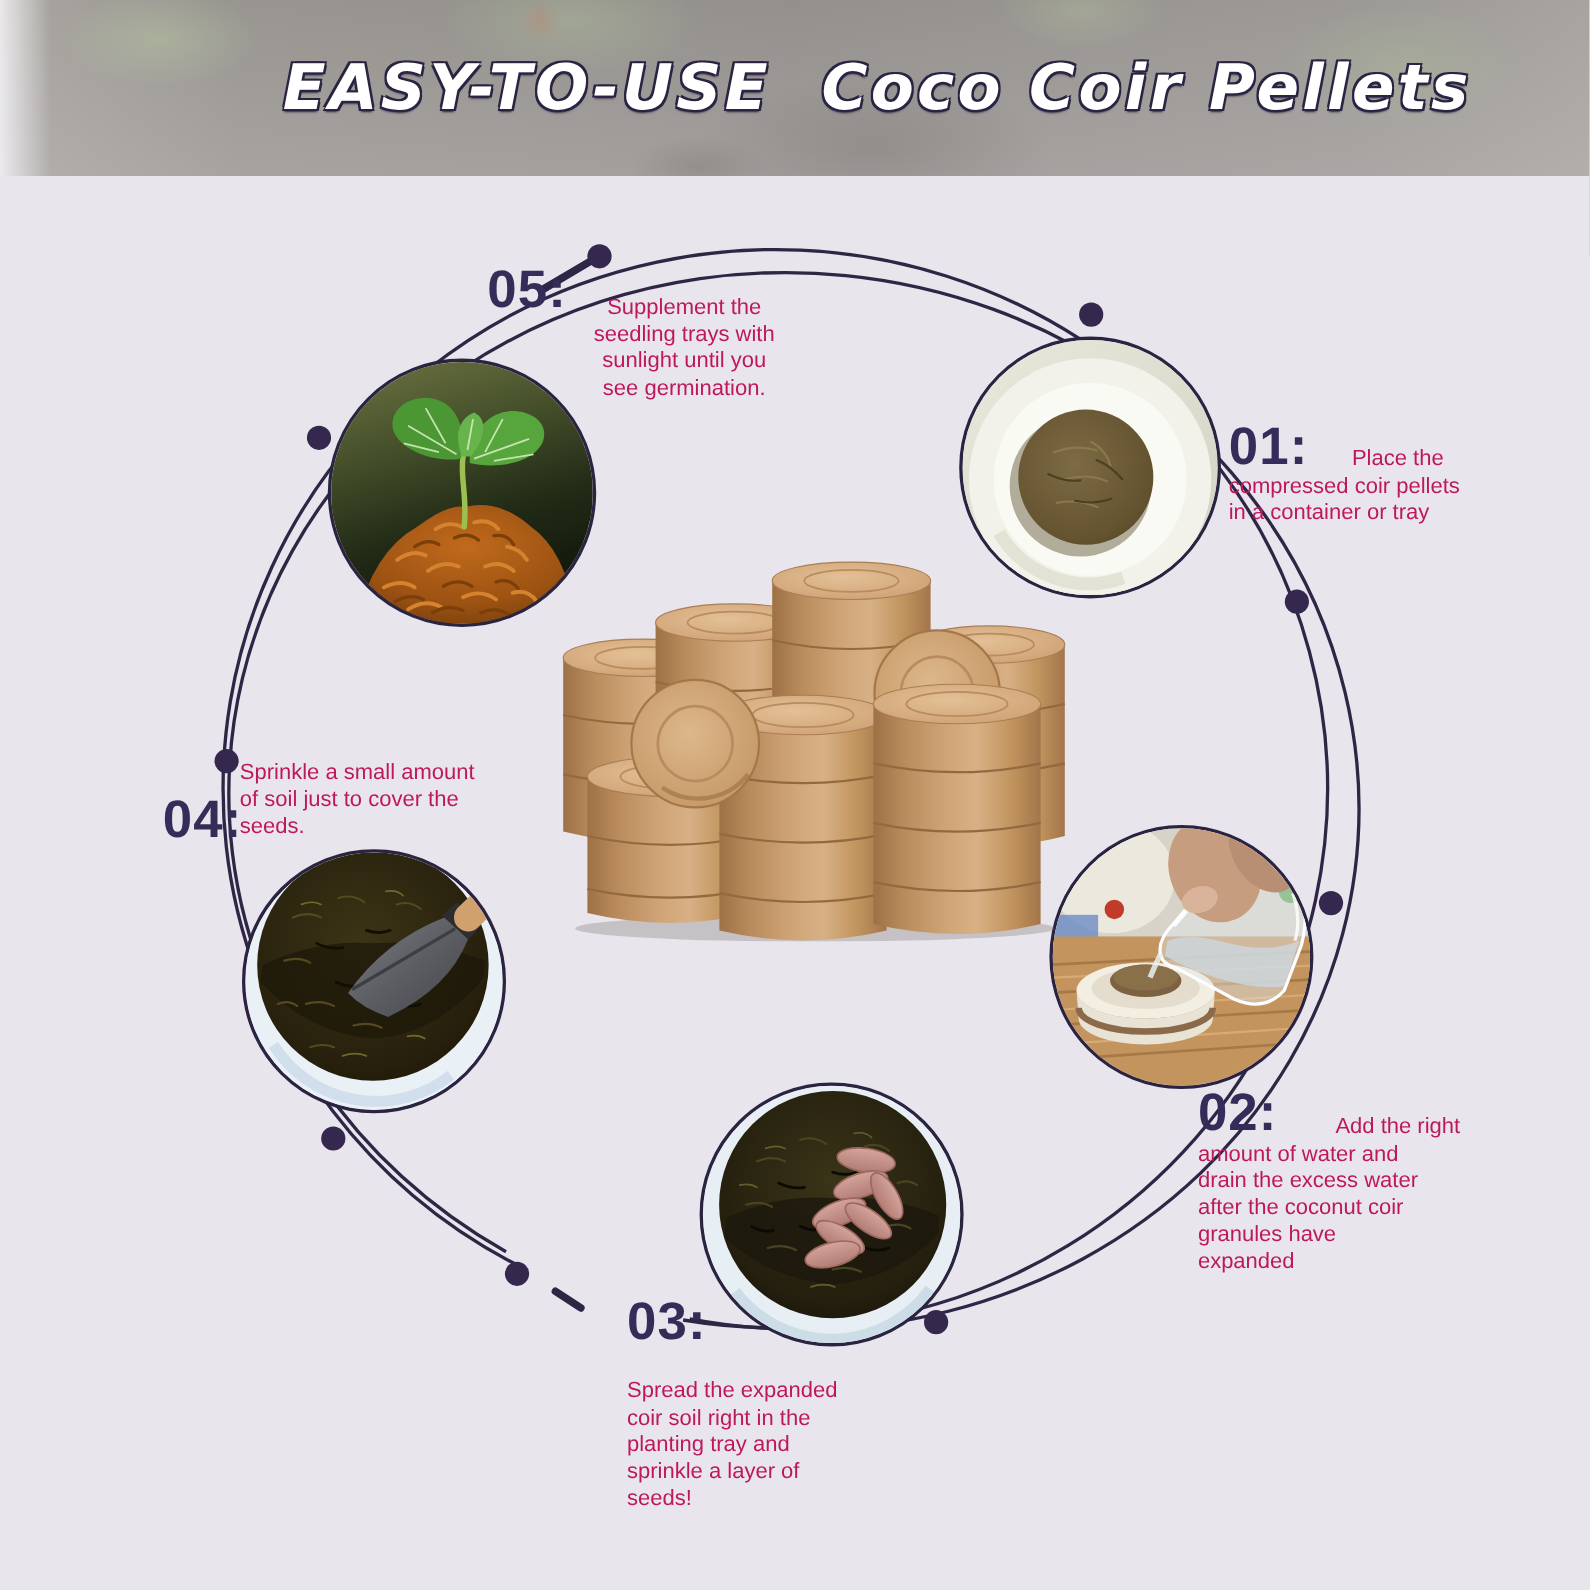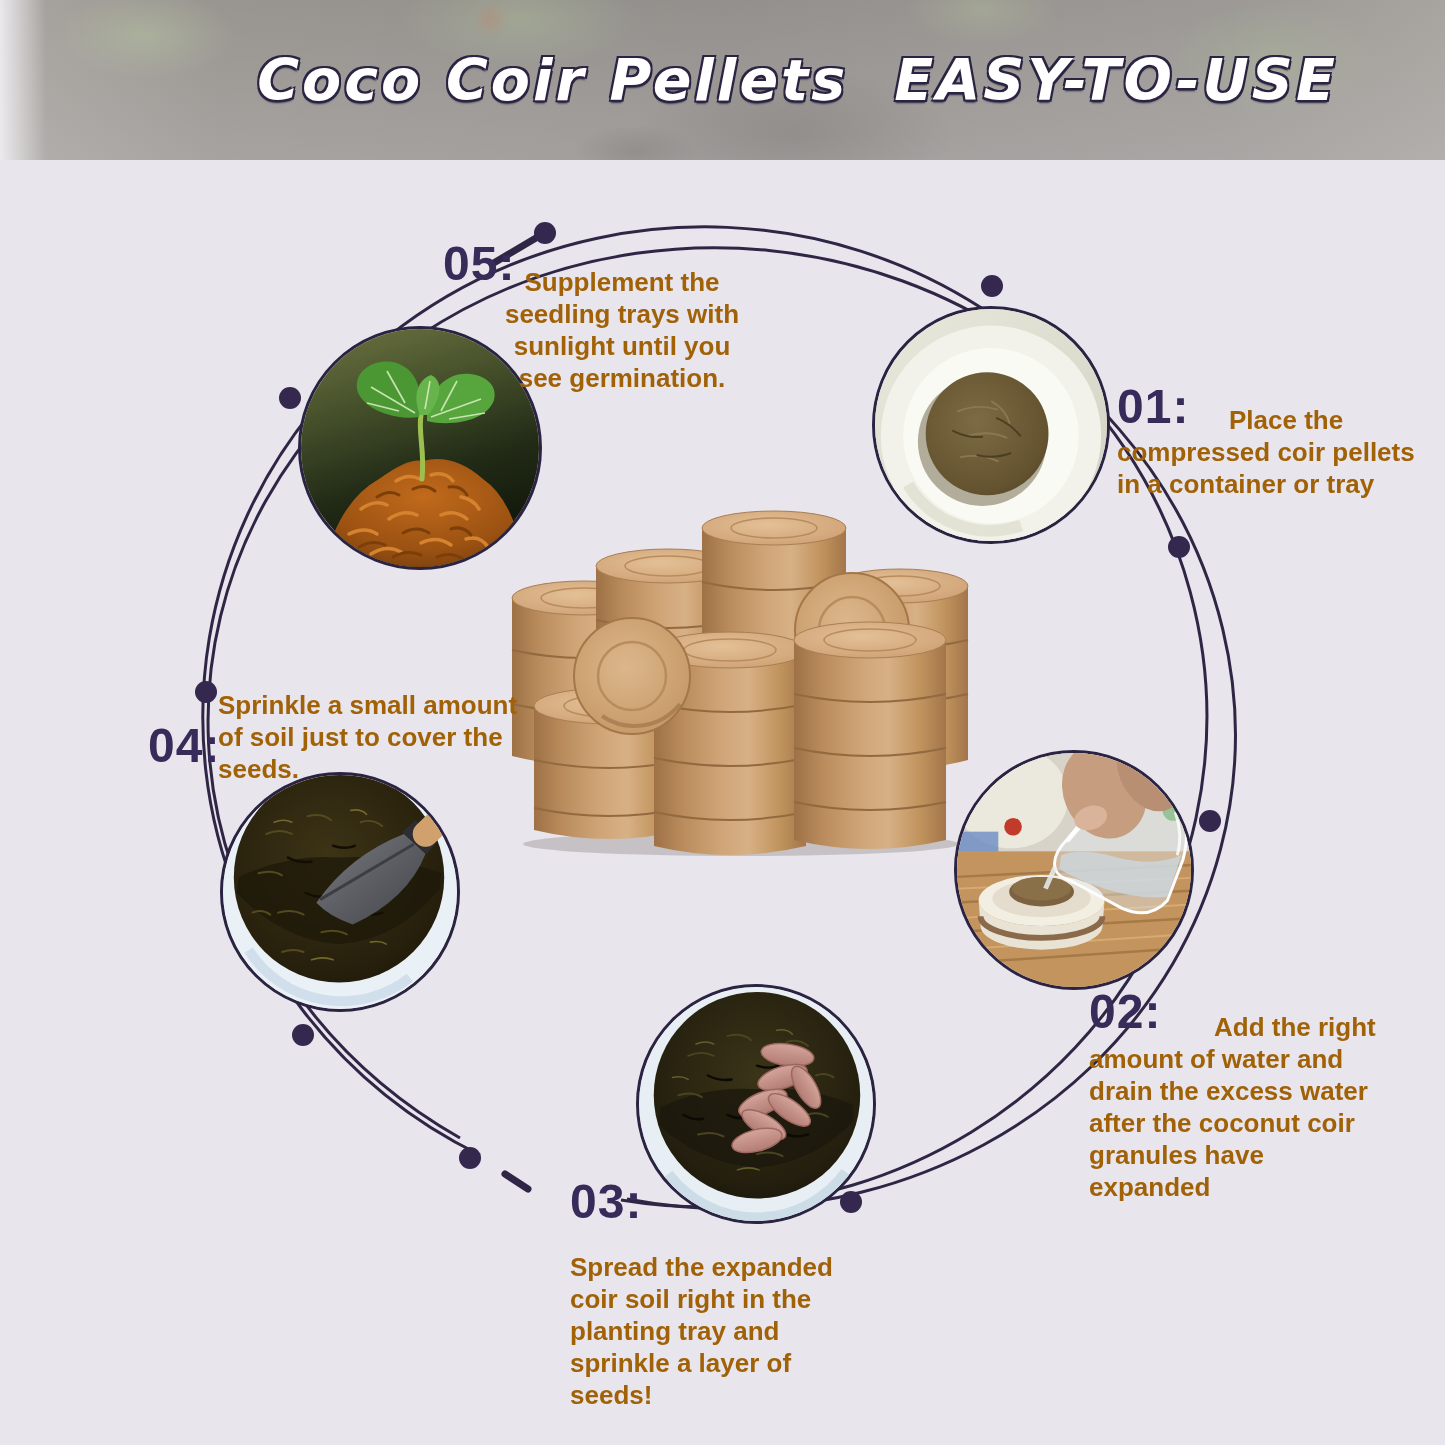--- a/index.html
+++ b/index.html
@@ -53,43 +53,43 @@
   .c03{left:636px;top:984px;width:240px;height:240px;}
   .c04{left:220px;top:772px;width:240px;height:240px;}
   
   .pile{position:absolute;left:494px;top:498px;width:476px;height:358px;z-index:2;}
   
   .num{
     position:absolute;z-index:3;color:#372c59;font-weight:bold;
     font-size:48px;line-height:1;letter-spacing:1px;
   }
   .desc{
-    position:absolute;z-index:3;color:#a16207;font-weight:bold;
-    font-size:26px;line-height:1.23;white-space:pre-line;
+    position:absolute;z-index:3;color:#be185d;font-weight:normal;
+    font-size:20px;line-height:1.23;white-space:pre-line;
   }
   .d05{left:472px;top:267px;width:300px;text-align:center;}
   .d01{left:1117px;top:405px;width:340px;text-indent:112px;}
   .d02{left:1089px;top:1012px;width:350px;text-indent:125px;}
   .d03{left:570px;top:1252px;width:320px;}
   .d04{left:218px;top:690px;width:340px;}
   .n05{left:443px;top:240px;}
   .n01{left:1117px;top:383px;}
   .n02{left:1089px;top:988px;}
   .n03{left:570px;top:1178px;}
   .n04{left:148px;top:722px;}
 </style>
 </head>
 <body>
 
 <div class="stage">
 
   <div class="hero">
     <div class="hero-title">
+      <span>EASY-TO-USE</span>
       <span>Coco Coir Pellets</span>
-      <span>EASY-TO-USE</span>
     </div>
   </div>
 
   <svg class="orbit" width="1445" height="1445" viewBox="0 0 1445 1445">
     <g fill="none" stroke="#2f2646" stroke-width="3">
       <path d="M 480 1155 A 502 490 0 1 1 621 1200"></path>
       <path d="M 460 1138 A 514 480 6 1 1 627 1199"></path>
     </g>
     <g stroke="#2f2646" stroke-width="7" stroke-linecap="round">
       <path d="M 492 264 L 541 235"></path>

